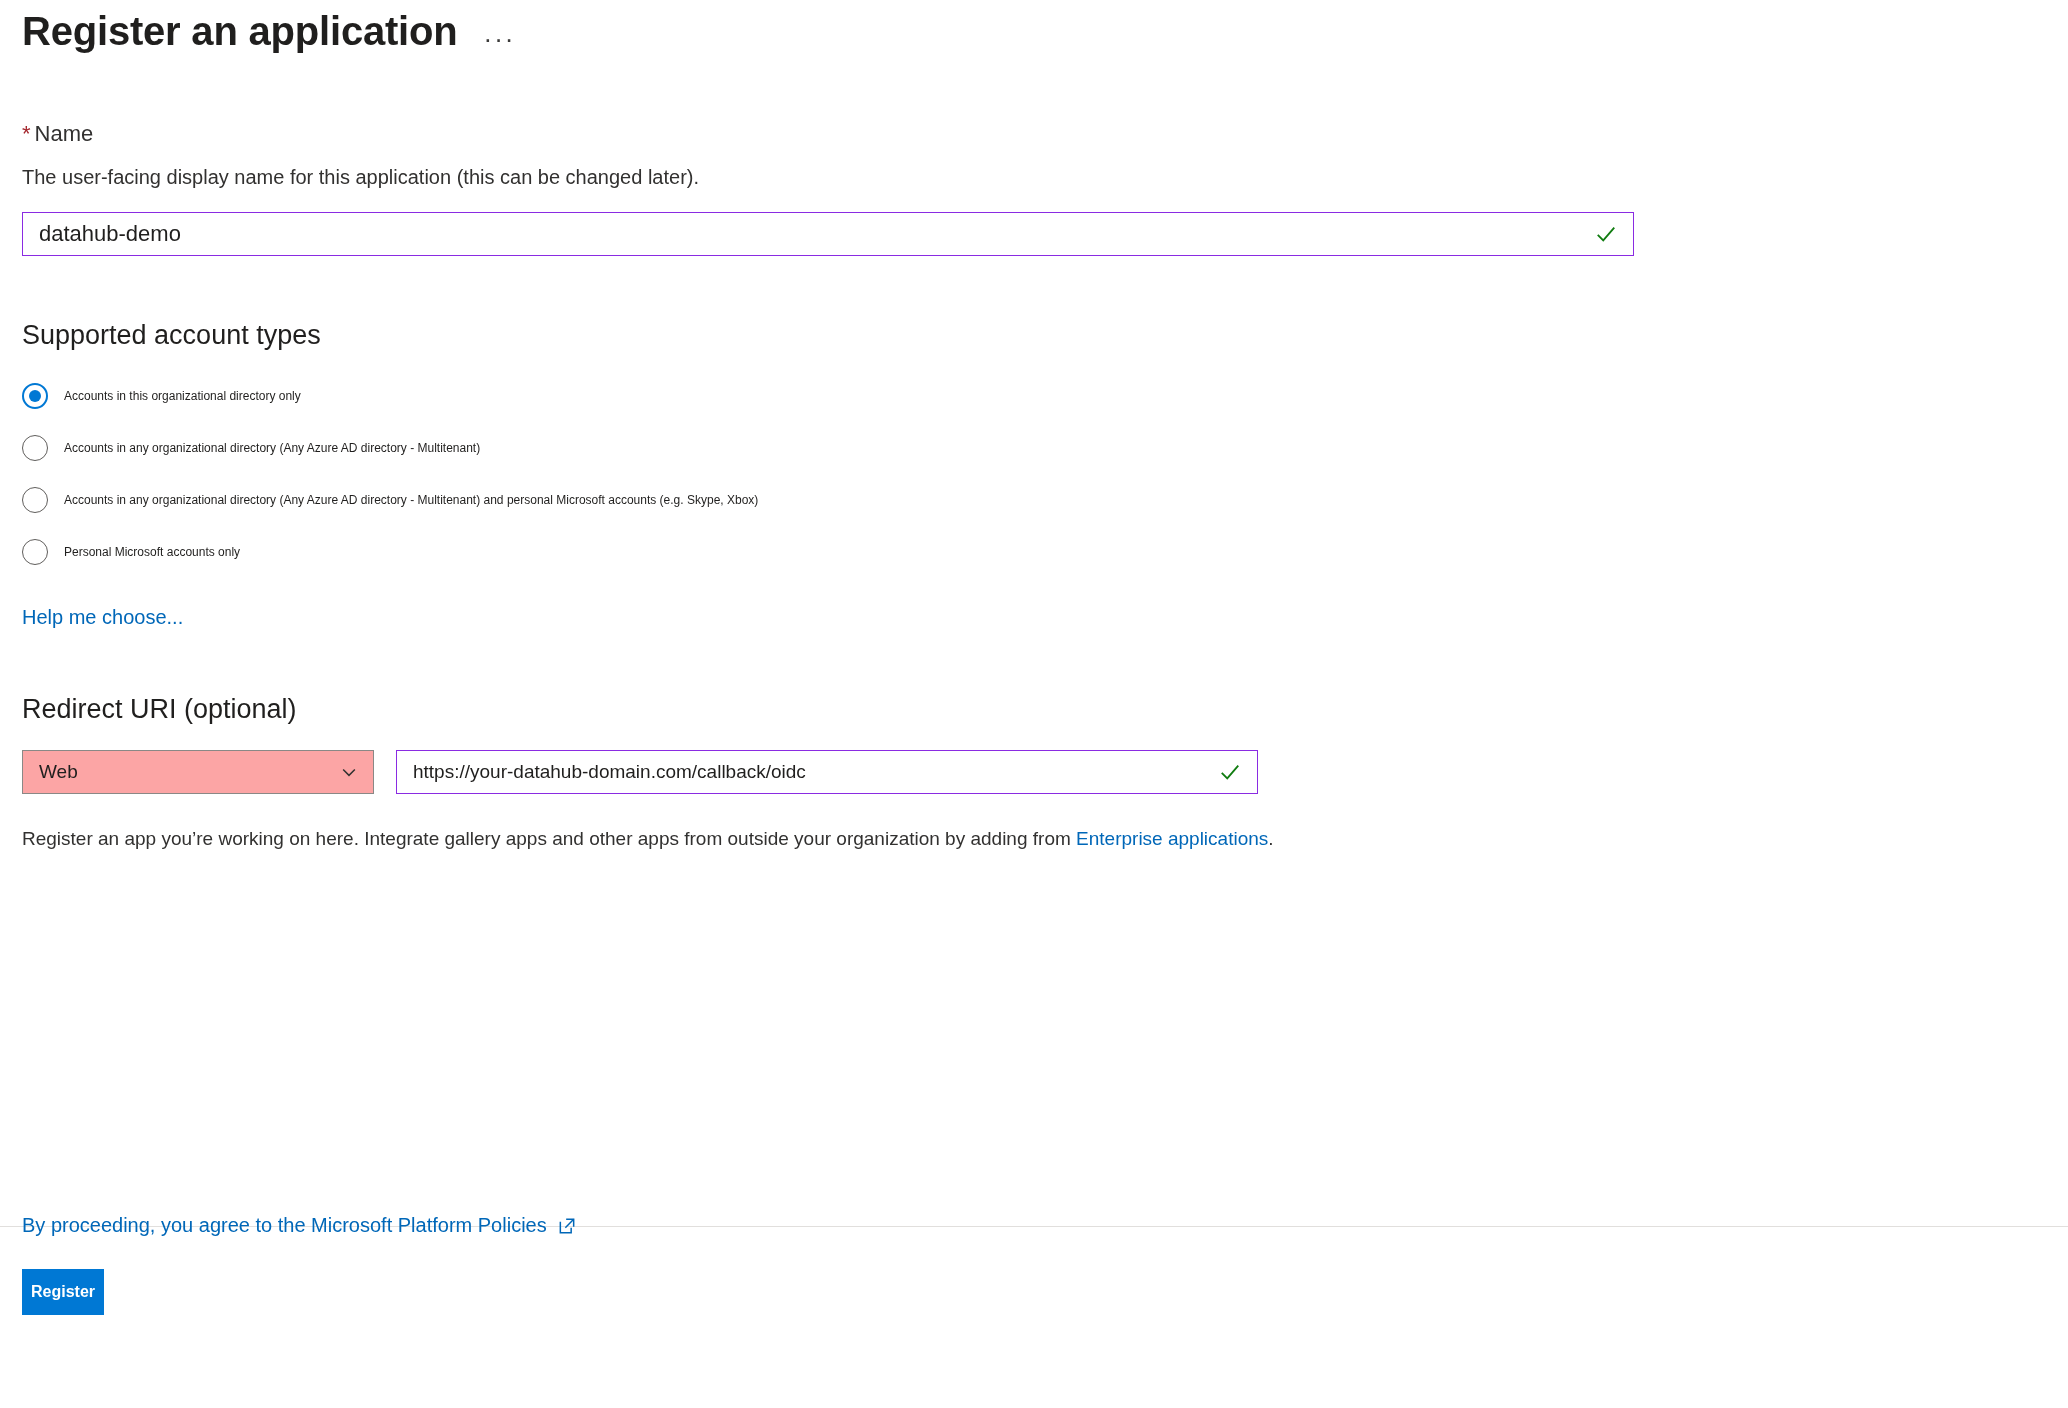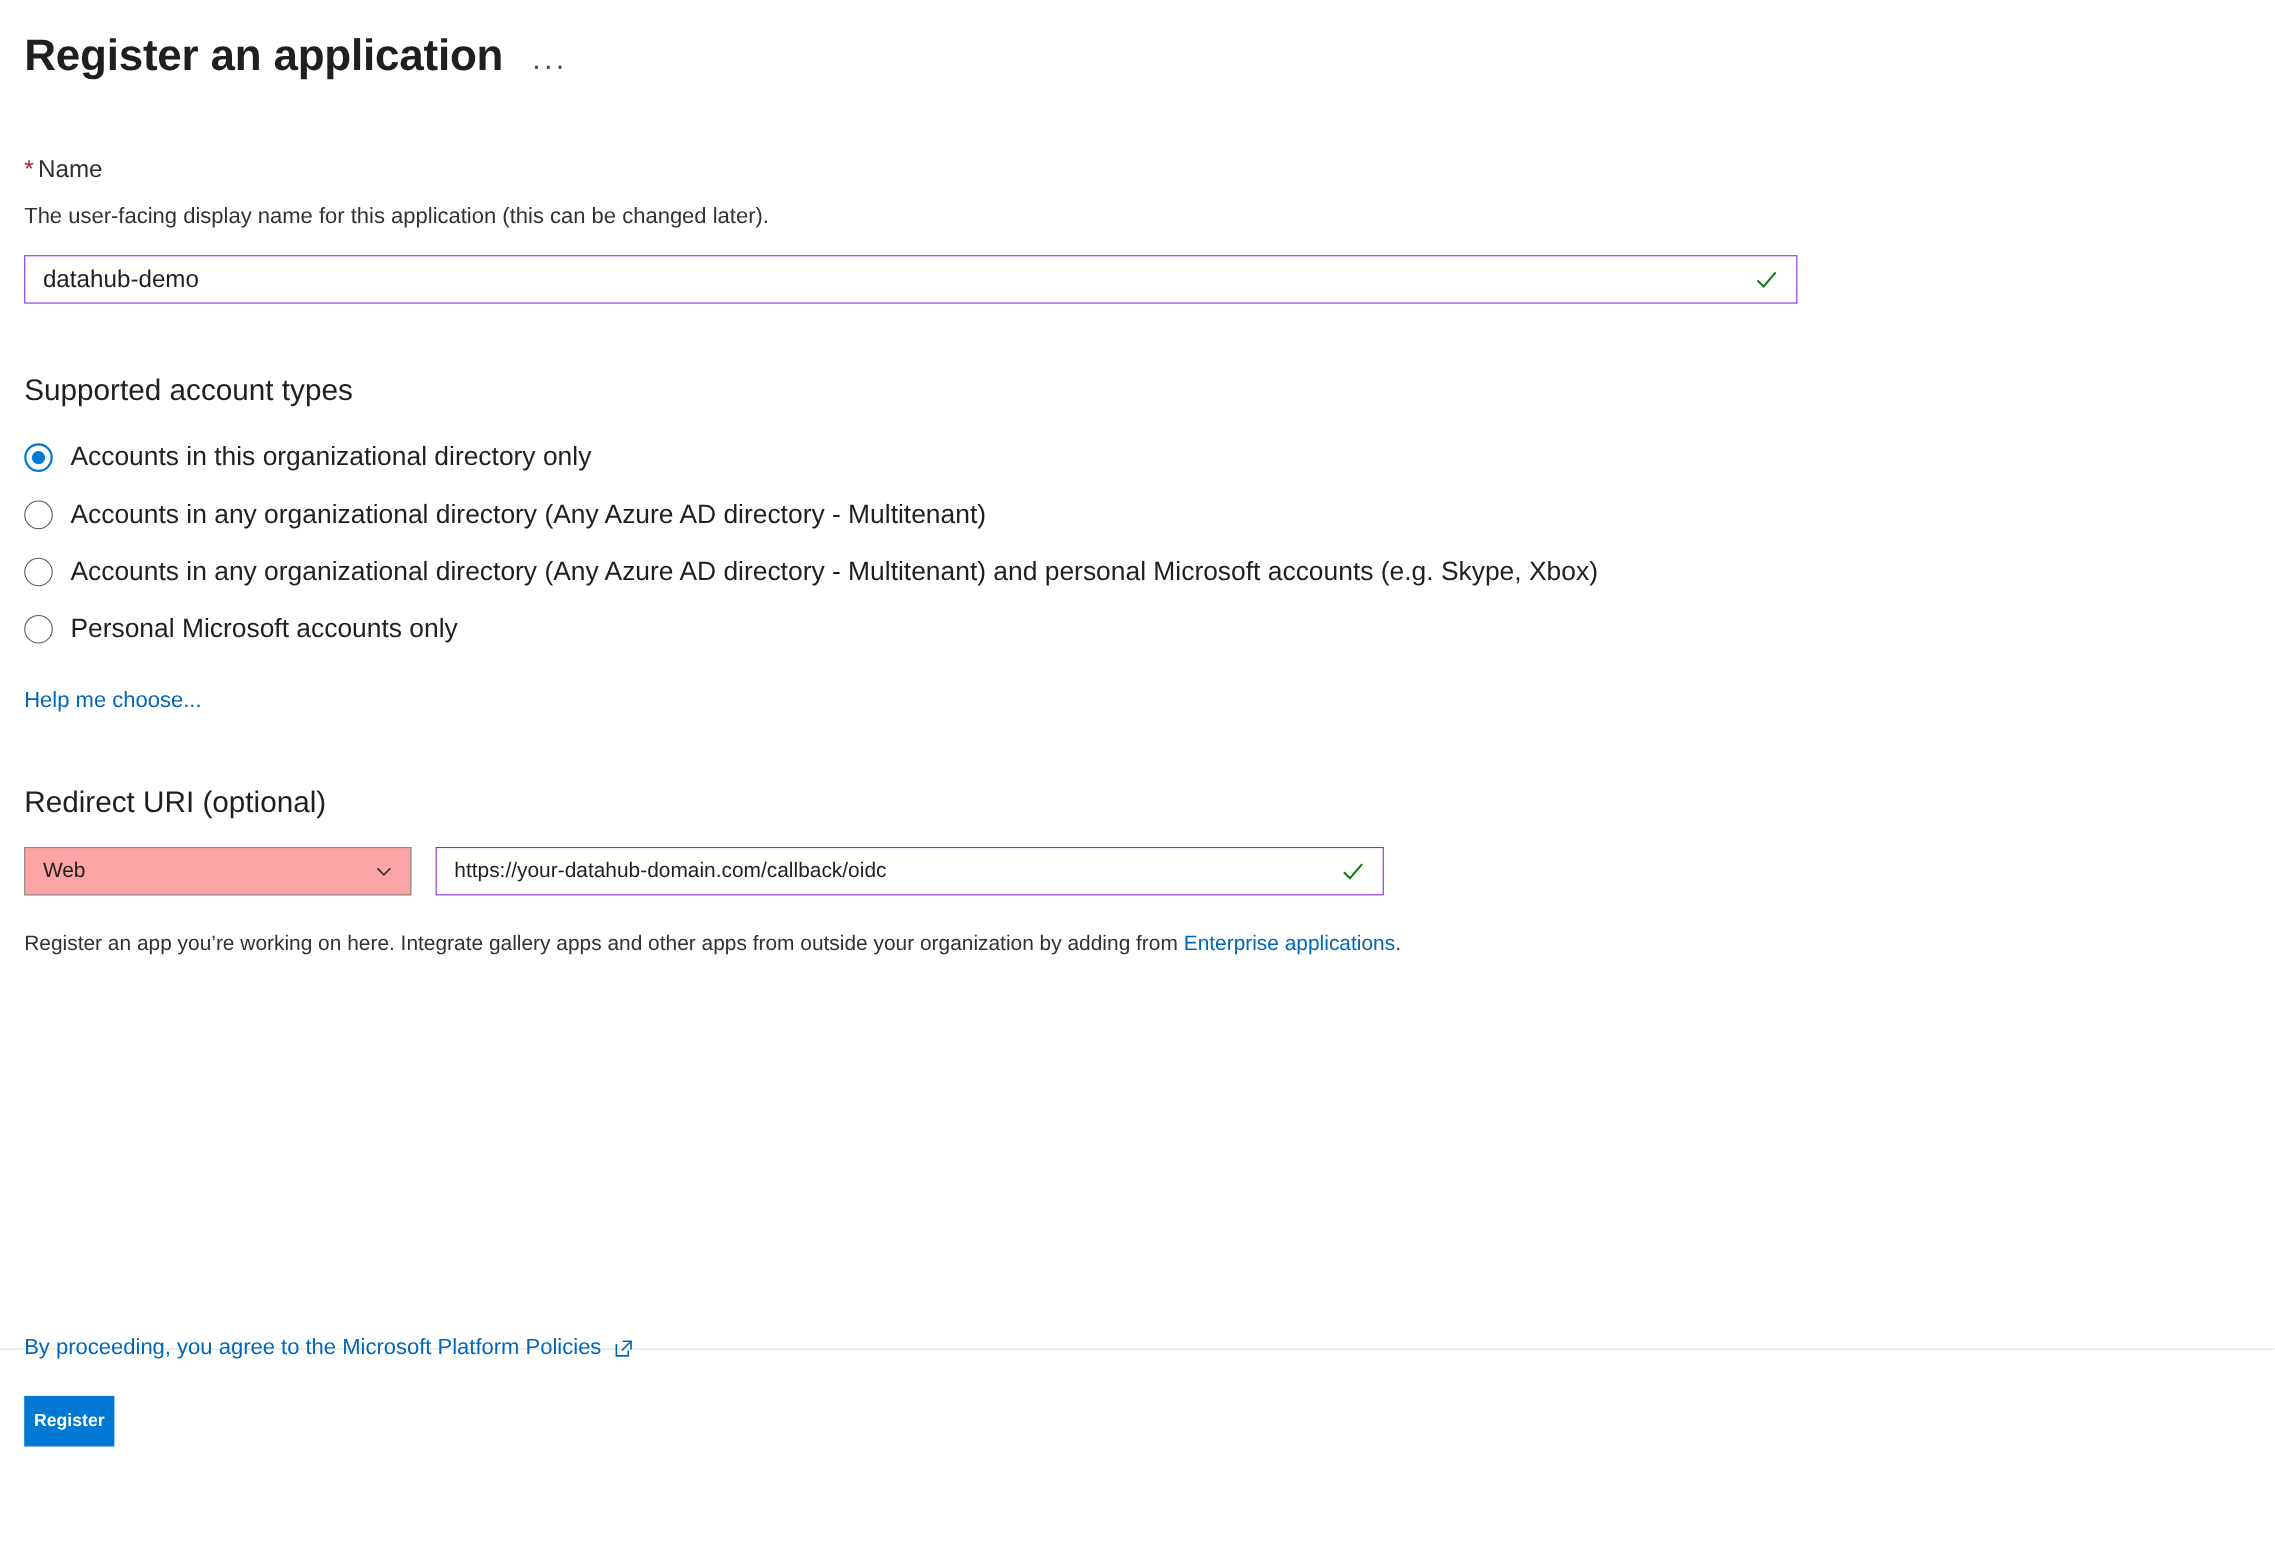--- a/index.html
+++ b/index.html
@@ -21,21 +21,21 @@
     height: 1408px;
     box-sizing: border-box;
     padding: 0 22px;
   }
 
   
   .title-row {
     display: flex;
     align-items: flex-start;
     gap: 26px;
-    padding-top: 24px;
+    padding-top: 4px;
   }
   .page-title {
     font-size: 40px;
     font-weight: 600;
     line-height: 54px;
     color: #201f1e;
     letter-spacing: -0.2px;
   }
   .ellipsis-btn {
     font-size: 26px;
@@ -134,21 +134,21 @@
     position: absolute;
     left: 50%;
     top: 50%;
     width: 12px;
     height: 12px;
     border-radius: 50%;
     background: #0078d4;
     transform: translate(-50%, -50%);
   }
   .radio-label {
-    font-size: 24px;
+    font-size: 12px;
     line-height: 26px;
     color: #201f1e;
   }
 
   .link {
     color: #0067b8;
     font-size: 20px;
     line-height: 26px;
     text-decoration: none;
     cursor: pointer;

